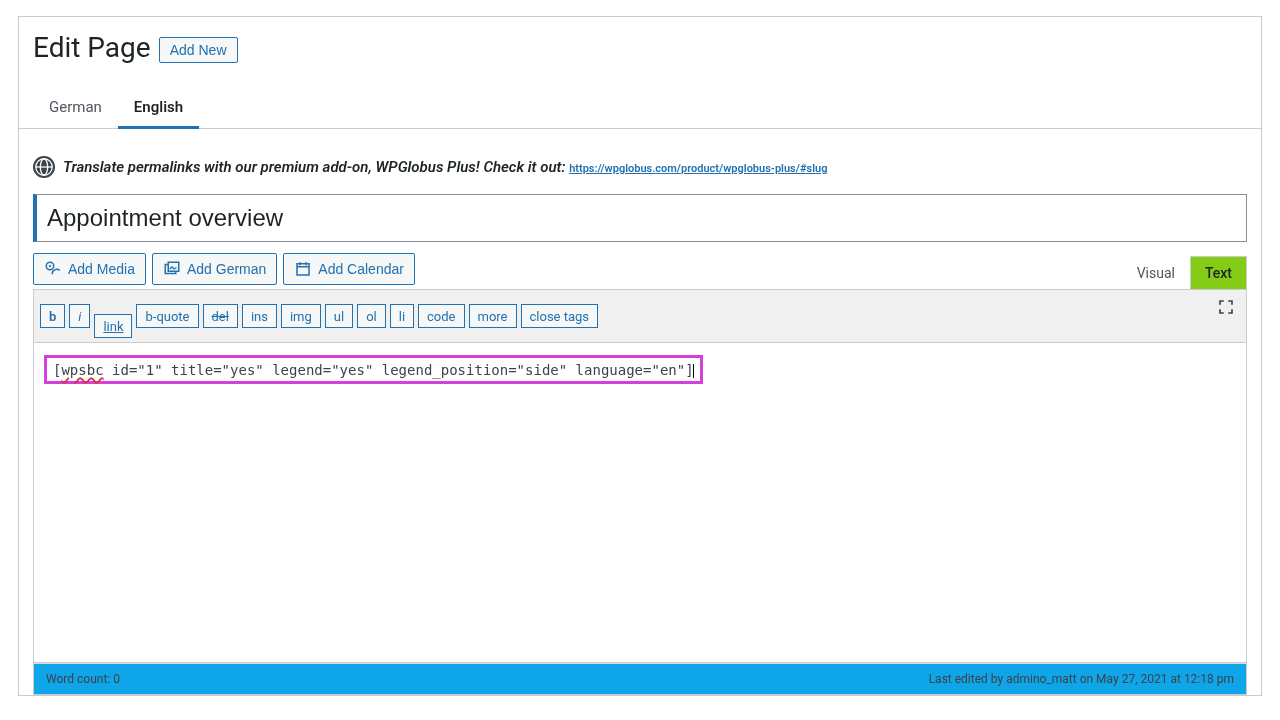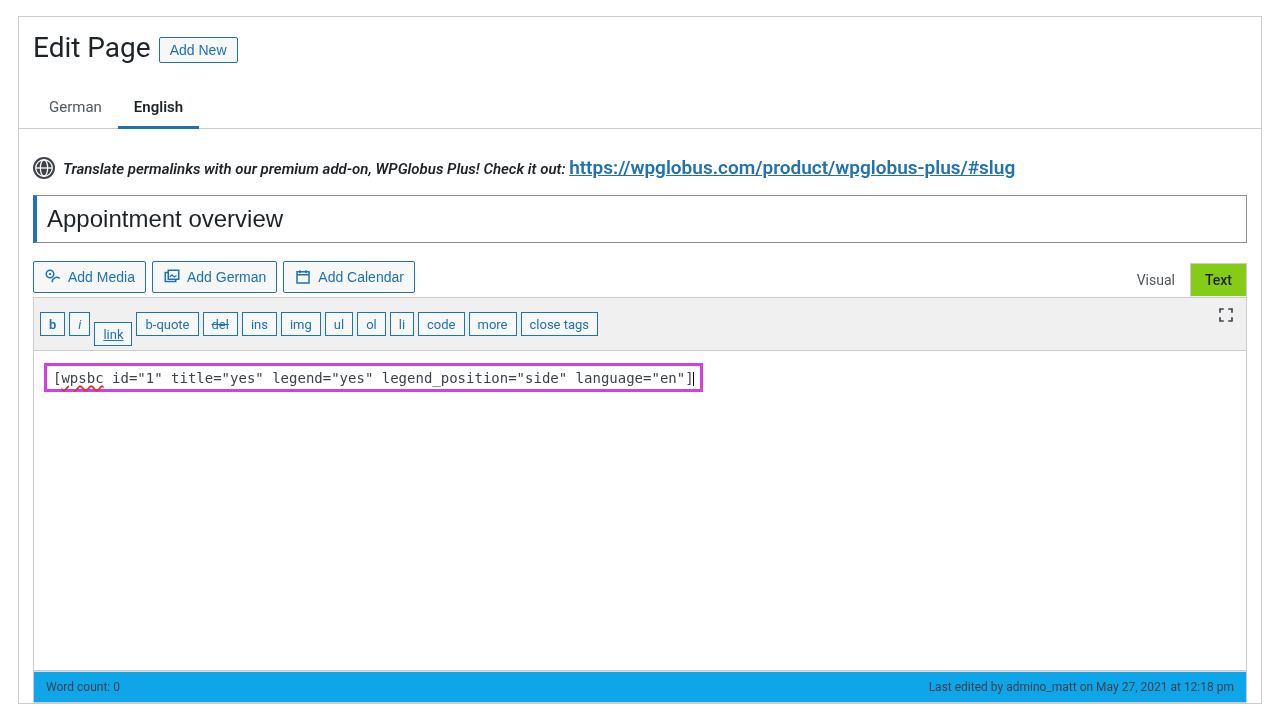--- a/index.html
+++ b/index.html
@@ -64,42 +64,42 @@
   }
   .globe-circle {
     width: 22px; height: 22px;
     border-radius: 50%;
     background: #3c434a;
     display: inline-flex;
     align-items: center; justify-content: center;
   }
   .globe-circle svg { width: 22px; height: 22px; }
   .promo-text { font-weight: 600; font-size: 15px; font-style: italic; }
-  .promo-link { color: #2271b1; font-weight: 600; font-size: 19px; margin-top: 8px; }
+  .promo-link { color: #2271b1; font-weight: 600; font-size: 11px; margin-top: 8px; }
   .title-input {
-    margin: 0 14px 18px 14px;
+    margin: 0 14px 11px 14px;
   }
   .title-input-field {
     width: 100%;
     font-size: 24px;
     padding: 6px 10px;
     border: 1px solid #8c8f94;
     border-left: 4px solid #2271b1;
     color: #1d2327;
     outline: none;
     background: #fff;
     height: 48px;
   }
   .editor-wrap {
     margin: 0 14px 0 14px;
   }
   .editor-top {
     display: flex;
     justify-content: space-between;
-    align-items: center;
+    align-items: flex-end;
   }
   .editor-buttons {
     display: flex;
     gap: 6px;
     padding-bottom: 4px;
   }
   .media-btn {
     border: 1px solid #2271b1;
     color: #2271b1;
     background: #f6f7f7;

